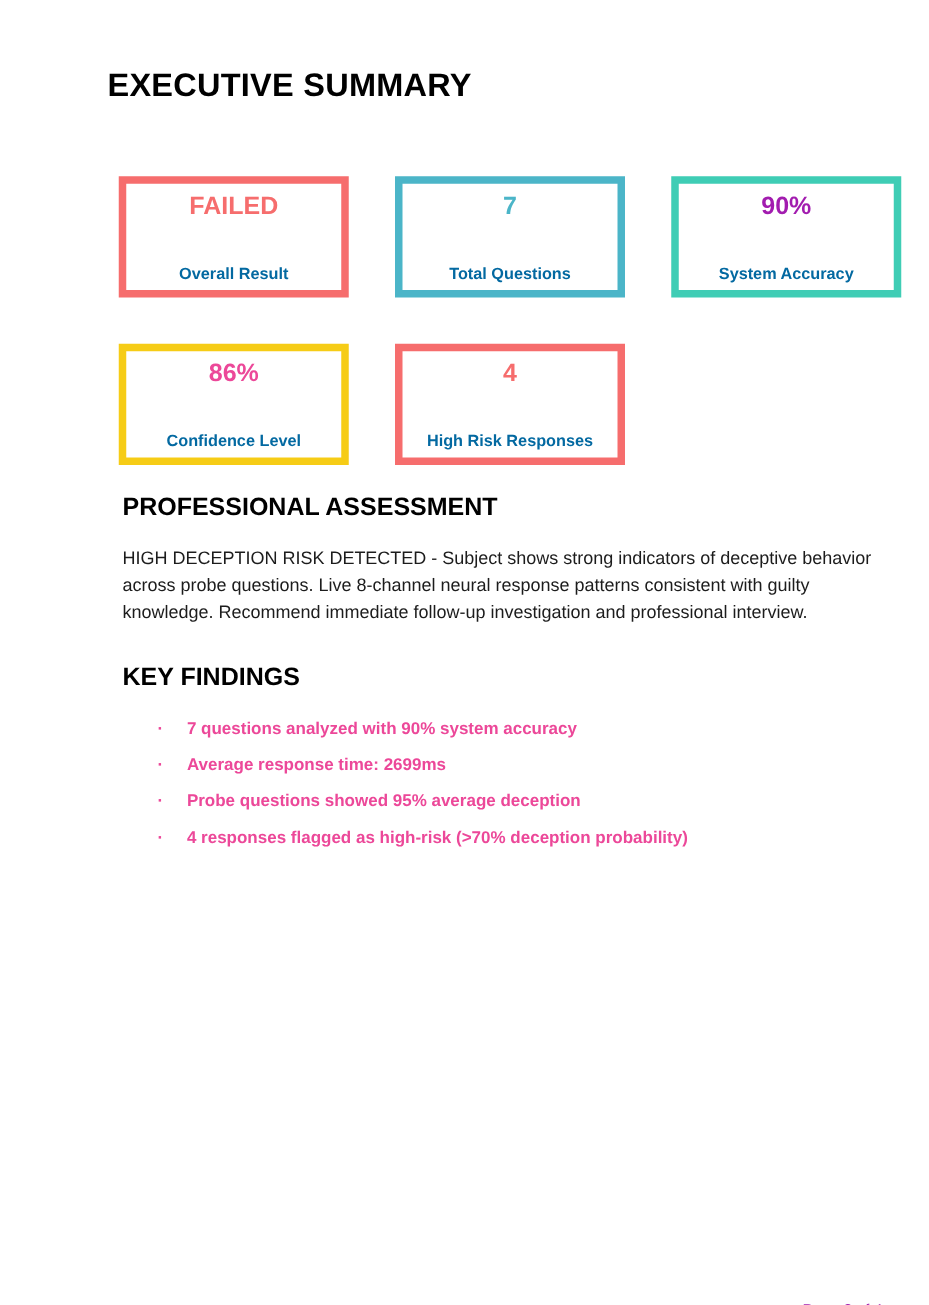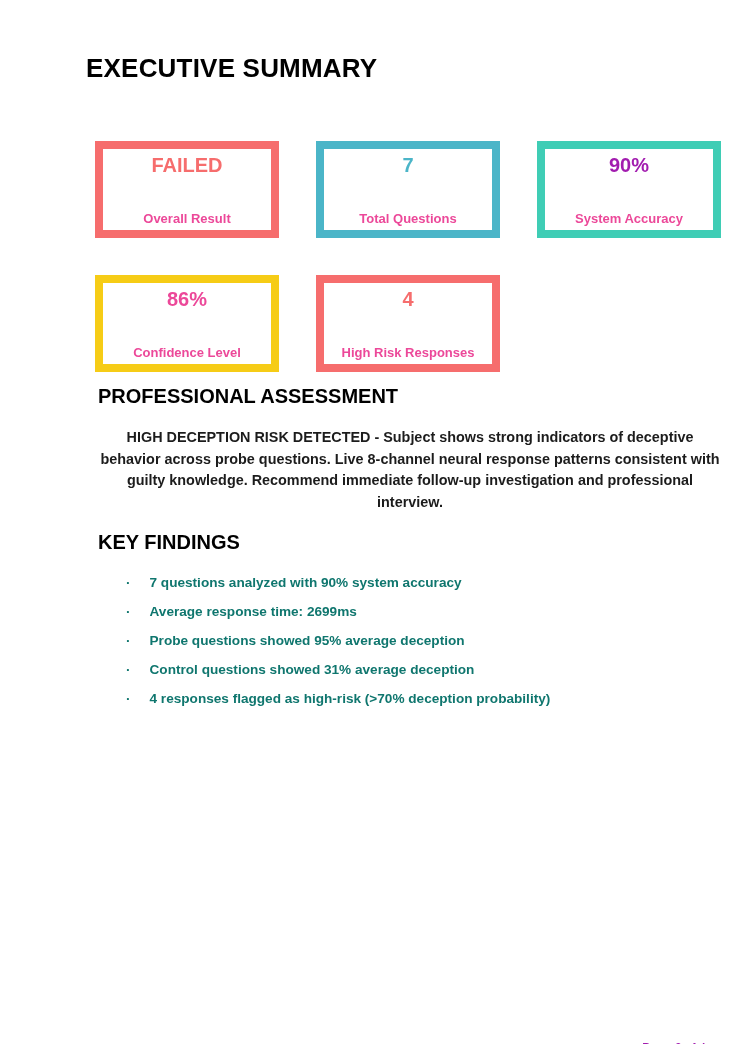--- a/index.html
+++ b/index.html
@@ -11,35 +11,35 @@
   }
   .page-title {
     position:absolute; left:50px; top:17px;
     font-size:26px; font-weight:bold; letter-spacing:0.2px; color:#000;
   }
   .cards-grid {
     position:absolute; left:47px; top:93px; width:650px;
     display:grid; grid-template-columns:repeat(3,1fr); gap:13px 13px;
   }
   .summary-card {
-    height:97px; background:#fff; border:8px solid #701a75;
+    height:97px; background:#fff; border:6px solid #701a75;
     display:flex; flex-direction:column; align-items:center; justify-content:center;
     gap:13px;
   }
   .card-value { font-size:20px; font-weight:bold; line-height:1; }
-  .card-label { font-size:13px; font-weight:bold; color:#ec4899; line-height:1; }
+  .card-label { font-size:13px; font-weight:bold; color:#0369a1; line-height:1; }
   .section { position:absolute; left:50px; width:648px; }
   .section-heading { font-size:20px; font-weight:bold; color:#000; }
   .assessment-body {
     margin-top:19px; font-size:14.4px; line-height:21.5px;
-    font-weight:700; color:#1c1c1c;text-align:center;
+    font-weight:400; color:#1c1c1c;
   }
   .findings-list { list-style:none; margin-top:21px; }
   .finding-item {
-    font-size:13.6px; font-weight:bold; color:#0f766e;
+    font-size:13.6px; font-weight:bold; color:#ec4899;
     margin:0 0 14px 16px; line-height:15px;
   }
   .bullet-dot { margin-right:7px; font-weight:bold; }
   .page-footer {
     position:absolute; right:49px; top:1005px;
     font-size:12.5px; color:#a21caf;
   }
 </style>
 </head>
 <body>
@@ -62,29 +62,28 @@
   <div class="summary-card" style="border-color: rgb(246, 204, 22);">
     <span class="card-value" style="color: #ec4899;">86%</span>
     <span class="card-label">Confidence Level</span>
   </div>
   <div class="summary-card" style="border-color: rgb(246, 109, 109);">
     <span class="card-value" style="color: rgb(246, 109, 109);">4</span>
     <span class="card-label">High Risk Responses</span>
   </div>
 </div>
 
-<div class="section" style="top:337px;">
+<div class="section" style="top:347px;">
   <div class="section-heading">PROFESSIONAL ASSESSMENT</div>
   <p class="assessment-body">HIGH DECEPTION RISK DETECTED - Subject shows strong indicators of deceptive behavior across probe questions. Live 8-channel neural response patterns consistent with guilty knowledge. Recommend immediate follow-up investigation and professional interview.</p>
 </div>
 
 <div class="section" style="top:483px;">
   <div class="section-heading">KEY FINDINGS</div>
   <ul class="findings-list">
     <li class="finding-item"><span class="bullet-dot">·</span><span>7 questions analyzed with 90% system accuracy</span></li>
     <li class="finding-item"><span class="bullet-dot">·</span><span>Average response time: 2699ms</span></li>
     <li class="finding-item"><span class="bullet-dot">·</span><span>Probe questions showed 95% average deception</span></li>
-    <li class="finding-item"><span class="bullet-dot">·</span><span>Control questions showed 31% average deception</span></li>
     <li class="finding-item"><span class="bullet-dot">·</span><span>4 responses flagged as high-risk (&gt;70% deception probability)</span></li>
   </ul>
 </div>
 
 <div class="page-footer">Page 2 of 4</div>
 
 </body></html>

